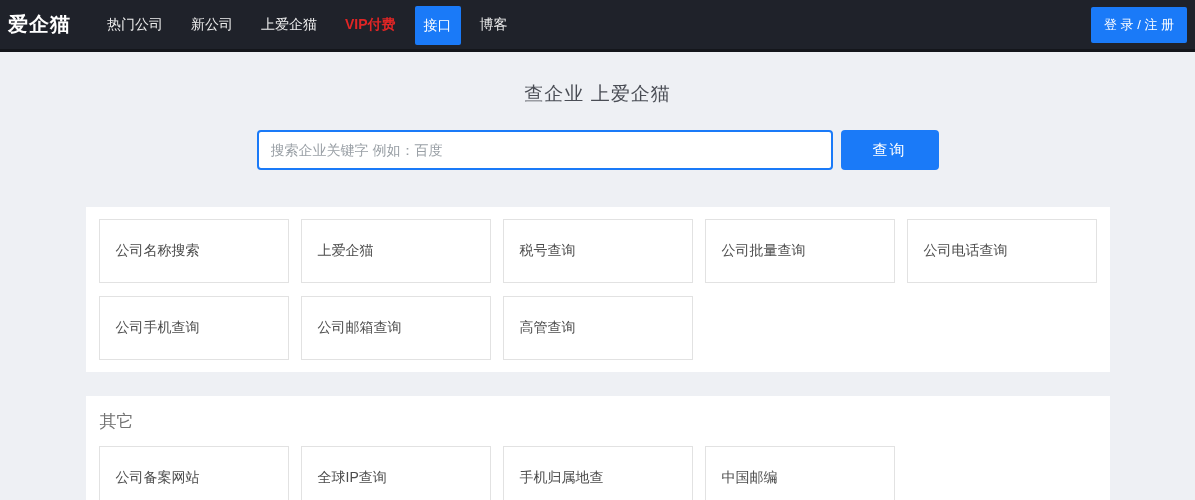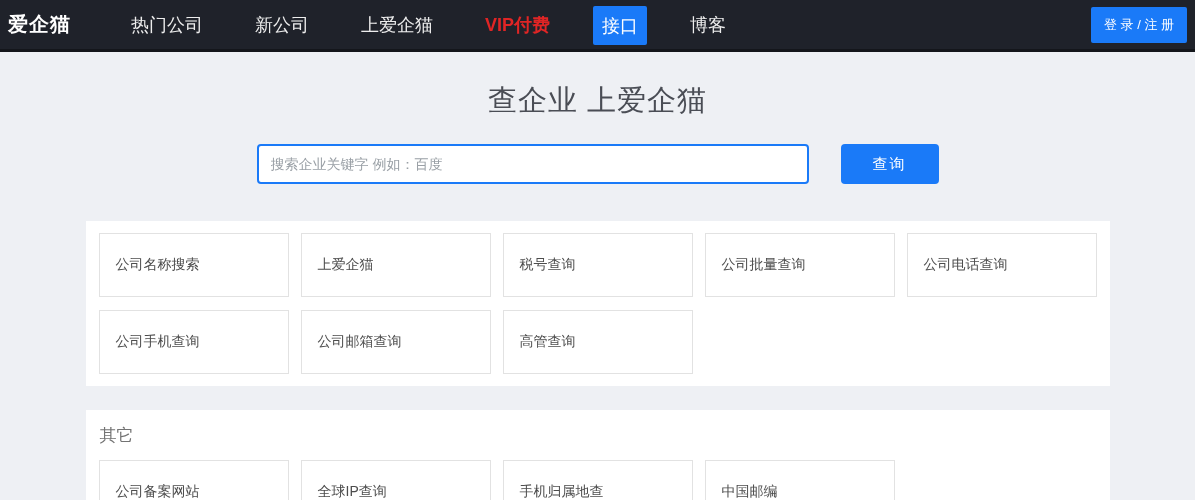--- a/index.html
+++ b/index.html
@@ -6,21 +6,21 @@
     --accent: #1a7af8;
     --vip-red: #e02525;
     --navbar-bg: #1f222a;
     --navbar-border: #14161b;
     --page-bg: #eef0f4;
     --panel-bg: #ffffff;
     --card-border: #e2e2e2;
     --text-dark: #4a4d55;
     --text-card: #4c4c4c;
   }
-  * { box-sizing: border-box; margin: 0; padding: 0; gap: 24px; }
+  * { box-sizing: border-box; margin: 0; padding: 0; }
   html, body {
     width: 1195px; height: 500px;
     font-family: "Liberation Sans", "DejaVu Sans", sans-serif;
     background: var(--page-bg);
     overflow: hidden;
   }
 
   
   .navbar {
     height: 52px;
@@ -41,21 +41,21 @@
     letter-spacing: 1px;
   }
   .nav {
     display: flex;
     align-items: stretch;
   }
   .nav-item {
     display: flex;
     align-items: center;
     color: #ededed;
-    font-size: 18px;
+    font-size: 14px;
     padding: 0 9px;
     margin: 0 5px;
     text-decoration: none;
     cursor: pointer;
     white-space: nowrap;
     text-align: center;
   }
   .nav-item.red { color: var(--vip-red); font-weight: 700; }
   .nav-item.active {
     background: var(--accent);
@@ -75,21 +75,21 @@
     padding: 9px 13px;
     border-radius: 2px;
     cursor: pointer;
     white-space: nowrap;
   }
 
   
   .hero-title {
     margin-top: 29px;
     text-align: center;
-    font-size: 29px;
+    font-size: 19px;
     font-weight: 400;
     color: var(--text-dark);
     letter-spacing: 1px;
   }
   .search-row {
     width: 682px;
     margin: 23px auto 0;
     display: flex;
   }
   .search-input {

